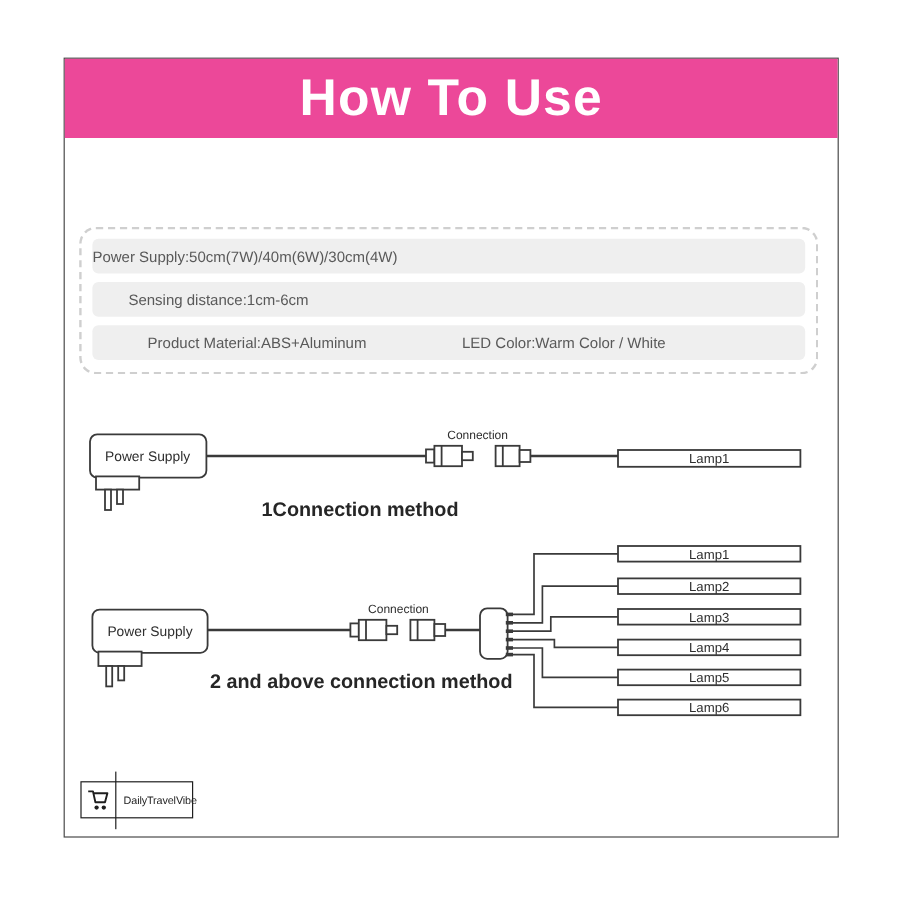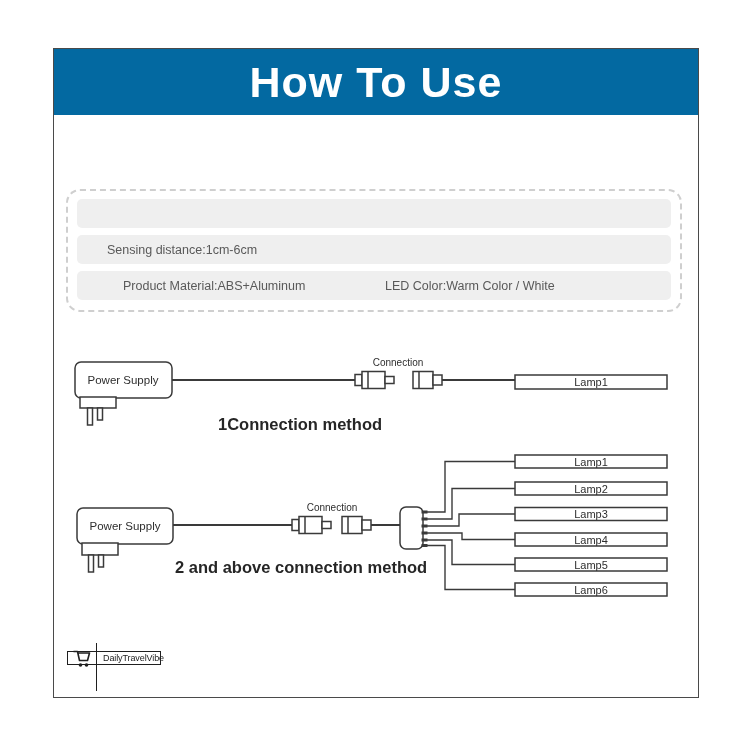--- a/index.html
+++ b/index.html
@@ -5,21 +5,21 @@
   html,body{margin:0;padding:0;}
   body{
     width:750px;height:749px;position:relative;background:#ffffff;
     font-family:"Liberation Sans", sans-serif;overflow:hidden;
   }
   .frame{
     position:absolute;left:53px;top:48px;width:646px;height:650px;
     border:1.5px solid #4a4a4a;box-sizing:border-box;background:#ffffff;
   }
   .banner{
-    width:100%;height:66px;background:#0369a1;
+    width:100%;height:66px;background:#ec4899;
     display:flex;align-items:center;justify-content:center;
   }
   .banner h1{
     margin:0;color:#ffffff;font-size:43px;font-weight:bold;
     letter-spacing:1px;line-height:66px;
   }
   .spec-table{
     position:absolute;left:12px;top:140px;width:616px;height:123px;
     border:2px dashed #cfcfcf;border-radius:14px;box-sizing:border-box;
     padding:8px 9px;
@@ -27,21 +27,21 @@
   .spec-row{
     display:flex;align-items:center;height:29px;margin-bottom:7px;
     background:#efefef;border-radius:5px;
     font-size:12.5px;color:#595959;
   }
   .spec-row:last-child{margin-bottom:0;padding-left:16px;}
   .spec-cell-left{flex:0 0 292px;padding-left:30px;box-sizing:border-box;white-space:nowrap;}
   .spec-cell-right{flex:1;white-space:nowrap;}
   .diagram-svg{position:absolute;left:0;top:0;}
   .brand-badge{
-    position:absolute;left:67px;top:651px;width:94px;height:14px;
+    position:absolute;left:67px;top:651px;width:94px;height:31px;
     border:1.5px solid #1f1f1f;box-sizing:border-box;
     display:flex;align-items:center;background:#ffffff;
   }
   .brand-divider{
     position:absolute;left:27.5px;top:-9px;width:1.5px;height:48px;background:#1f1f1f;
   }
   .brand-name{
     margin-left:9px;font-size:9px;color:#222222;white-space:nowrap;letter-spacing:-0.1px;
   }
   .cart-wrap{margin-left:3px;display:flex;align-items:center;}
@@ -49,20 +49,21 @@
 </head>
 <body>
 
 <div class="frame">
   <div class="banner">
     <h1>How To Use</h1>
   </div>
 
   <div class="spec-table">
     <div class="spec-row">
+      <div class="spec-cell-right">Power Supply:50cm(7W)/40m(6W)/30cm(4W)</div>
     </div>
     <div class="spec-row">
       <div class="spec-cell-left">Sensing distance:1cm-6cm</div>
     </div>
     <div class="spec-row">
       <div class="spec-cell-left">Product Material:ABS+Aluminum</div>
       <div class="spec-cell-right">LED Color:Warm Color / White</div>
     </div>
   </div>
 </div>

